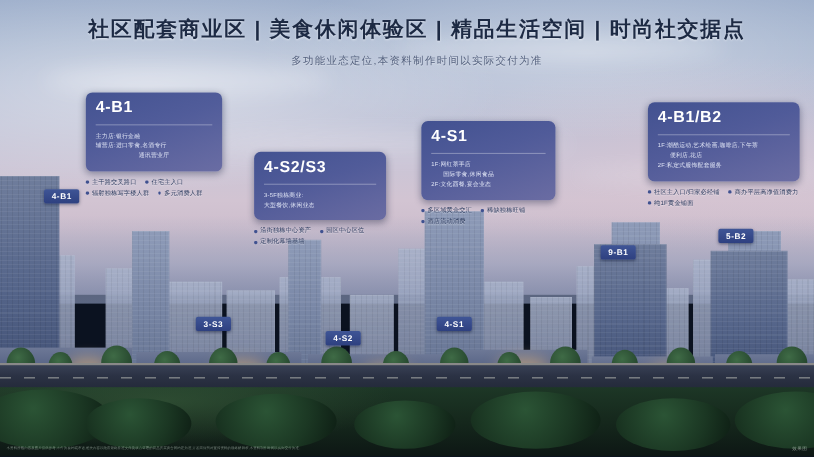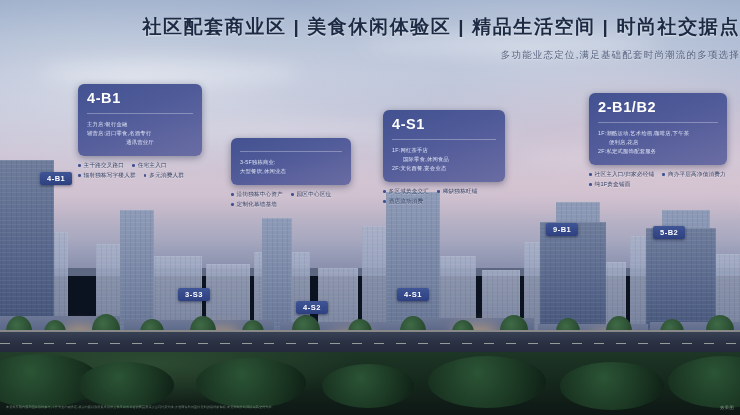--- a/index.html
+++ b/index.html
@@ -96,21 +96,21 @@
     background:
       radial-gradient(ellipse 300px 60px at 20% 20%, rgba(60,96,62,.55), rgba(0,0,0,0) 70%),
       linear-gradient(180deg,#1d3726 0%, #16291d 45%, #0d1714 100%);
   }
   .fgtree {
     position:absolute; border-radius:50%;
     background:radial-gradient(circle at 42% 32%, #2b5435 0%, #1b3723 55%, #0c1b12 100%);
   }
 
   
-  .header { position:absolute; left:0; right:0; top:14px; text-align:right; z-index:40;margin-left:18px; }
+  .header { position:absolute; left:0; right:0; top:14px; text-align:center; z-index:40;margin-left:18px; }
   .header h1 {
     font-size:19px; font-weight:bold; letter-spacing:1.6px;
     color:#1d2a44; text-shadow:0 1px 2px rgba(255,255,255,.55);
     white-space:nowrap;
   }
   .header .sub {
     margin-top:9px; font-size:9.5px; letter-spacing:1.2px;
     color:#55627f; text-shadow:0 1px 1px rgba(255,255,255,.4);
   }
 
@@ -158,21 +158,21 @@
     color:#fff; font-size:7.5px; font-weight:bold; letter-spacing:.5px;
     padding:2px 7px; border-radius:2px;
     box-shadow:0 1px 3px rgba(10,18,45,.5);
     white-space:nowrap;
   }
   #tag-4b1 { left:40px;  top:172px; }
   #tag-4s3 { left:178px; top:288px; }
   #tag-4s2 { left:296px; top:301px; }
   #tag-4s1 { left:397px; top:288px; }
   #tag-5b1 { left:546px; top:223px; }
-  #tag-5b2 { left:653px; top:226px; }
+  #tag-5b2 { left:653px; top:208px; }
 
   
   .footer {
     position:absolute; left:0; right:0; bottom:0; height:16px; z-index:50;
     display:flex; align-items:center; justify-content:space-between;
     padding:0 6px;
   }
   .footer .disclaimer {
     font-size:3.1px; color:rgba(190,205,195,.55); letter-spacing:.1px;
     white-space:nowrap; overflow:hidden;
@@ -266,21 +266,21 @@
     <div class="fgtree" style="left:196px; top:6px;  width:110px; height:50px;"></div>
     <div class="fgtree" style="left:322px; top:12px; width:92px;  height:44px;"></div>
     <div class="fgtree" style="left:428px; top:4px;  width:118px; height:52px;"></div>
     <div class="fgtree" style="left:560px; top:10px; width:104px; height:48px;"></div>
     <div class="fgtree" style="left:668px; top:4px;  width:110px; height:52px;"></div>
   </div>
 </div>
 
 <div class="header">
   <h1>社区配套商业区 | 美食休闲体验区 | 精品生活空间 | 时尚社交据点</h1>
-  <div class="sub">多功能业态定位,满足基础配套时尚潮流的多项选择</div>
+  <div class="sub">多功能业态定位,本资料制作时间以实际交付为准</div>
 </div>
 
 <div class="card" id="card-4b1">
   <div class="panel">
     <div class="code">4-B1</div>
     <div class="rule"></div>
     <div class="line">主力店:银行金融</div>
     <div class="line">辅营店:进口零食,名酒专行</div>
     <div class="line ctr">通讯营业厅</div>
   </div>
@@ -299,20 +299,21 @@
       </div>
     <div class="b">
         <span class="dot"></span>
         <span>多元消费人群</span>
       </div>
   </div>
 </div>
 
 <div class="card" id="card-4s2s3">
   <div class="panel">
+    <div class="code">4-S2/S3</div>
     <div class="rule"></div>
     <div class="line">3-5F独栋商业:</div>
     <div class="line">大型餐饮,休闲业态</div>
   </div>
   <div class="bullets">
     <div class="b">
         <span class="dot"></span>
         <span>沿街独栋中心资产</span>
       </div>
     <div class="b">
@@ -345,21 +346,21 @@
       </div>
     <div class="b">
         <span class="dot"></span>
         <span>酒店流动消费</span>
       </div>
   </div>
 </div>
 
 <div class="card" id="card-5b1b2">
   <div class="panel">
-    <div class="code">2-B1/B2</div>
+    <div class="code">4-B1/B2</div>
     <div class="rule"></div>
     <div class="line">1F:潮酷运动,艺术绘画,咖啡店,下午茶</div>
     <div class="line ind">便利店,花店</div>
     <div class="line">2F:私定式服饰配套服务</div>
   </div>
   <div class="bullets">
     <div class="b">
         <span class="dot"></span>
         <span>社区主入口/归家必经铺</span>
       </div>

